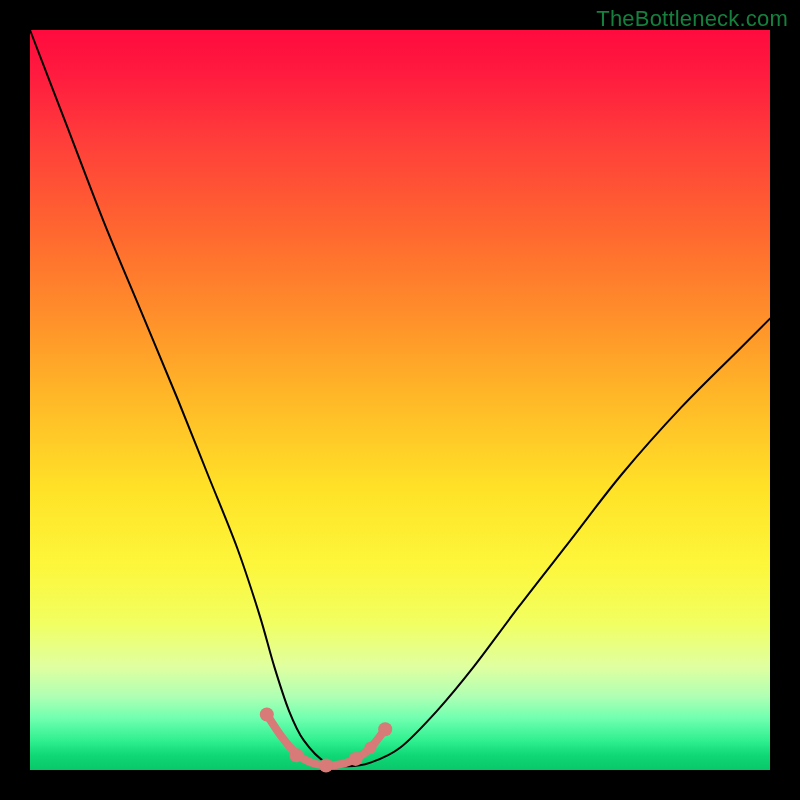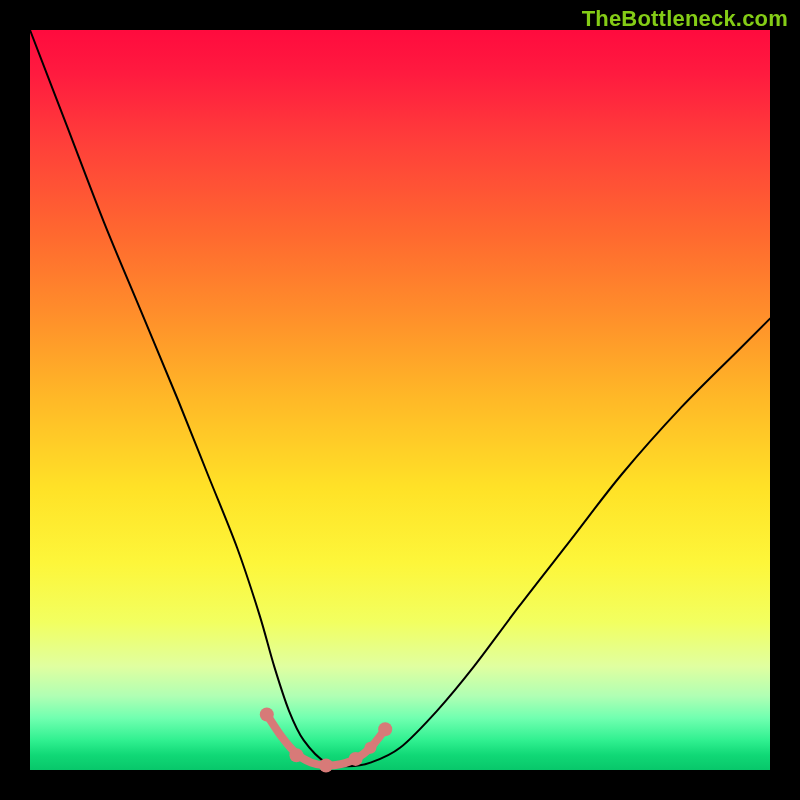--- a/index.html
+++ b/index.html
@@ -42,23 +42,23 @@
       #70ffb0 93%,
       #30f090 96%,
       #10d876 98%,
       #08c76a 100%
     );
   }
   .watermark {
     position: absolute;
     top: 6px;
     right: 12px;
-    color: #84cc16;
+    color: #15803d;
     font-size: 22px;
-    font-weight: 700;
+    font-weight: 400;
     letter-spacing: 0.2px;
     z-index: 10;
     user-select: none;
   }
   svg.curve-layer {
     position: absolute;
     left: 30px;
     top: 30px;
     width: 740px;
     height: 740px;

